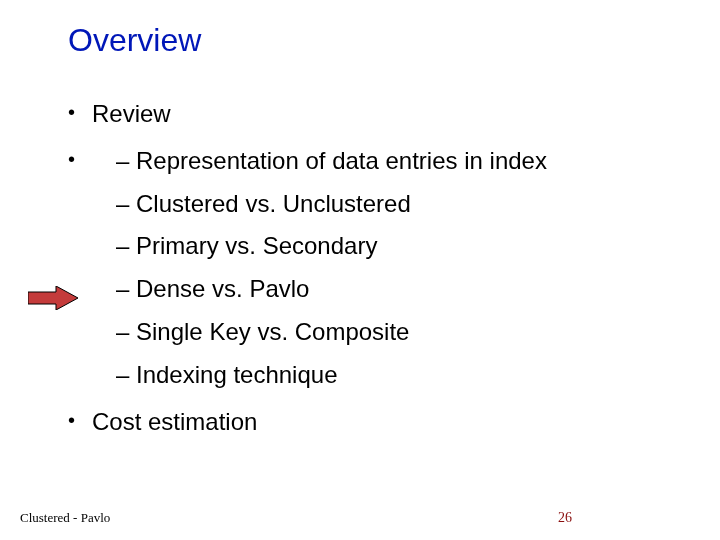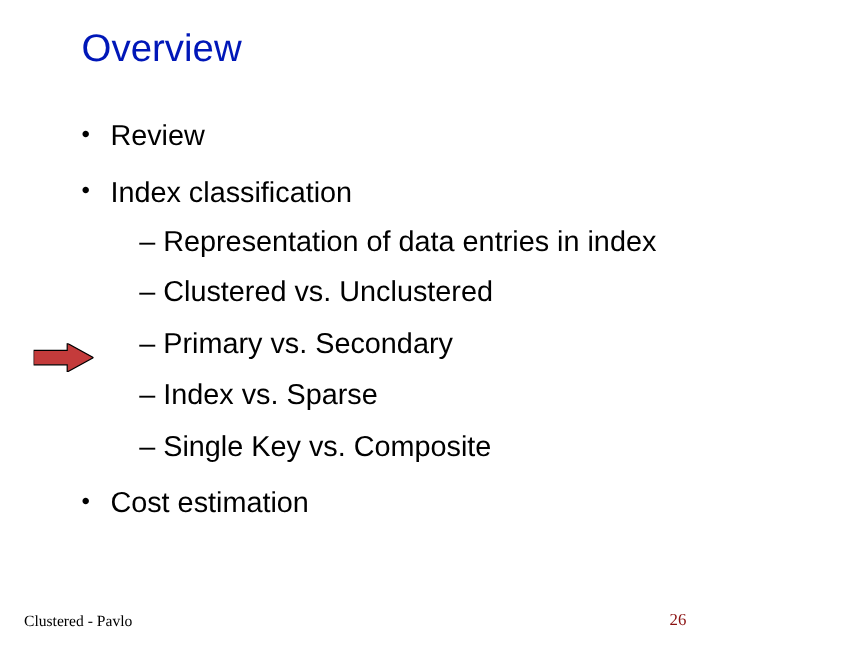--- a/index.html
+++ b/index.html
@@ -102,27 +102,27 @@
 <body>
 
 <div class="slide">
 
   <div class="title">Overview</div>
 
   <div class="body">
     <ul class="level1">
       <li><span>Review</span></li>
       <li>
-        <span>Index classification</span>
         <ul class="level2">
           <li><span>Representation of data entries in index</span></li>
           <li><span>Clustered vs. Unclustered</span></li>
           <li><span>Primary vs. Secondary</span></li>
-          <li><span>Index vs. Sparse</span></li>
+          <li><span>Dense vs. Pavlo</span></li>
           <li><span>Single Key vs. Composite</span></li>
+          <li><span>Indexing technique</span></li>
         </ul>
       </li>
       <li><span>Cost estimation</span></li>
     </ul>
   </div>
 
   <div class="arrow">
     <svg width="50" height="24" viewBox="0 0 50 24">
       <polygon points="0,6 28,6 28,0 50,12 28,24 28,18 0,18" fill="#c43b3b" stroke="#000" stroke-width="1"></polygon>
     </svg>

